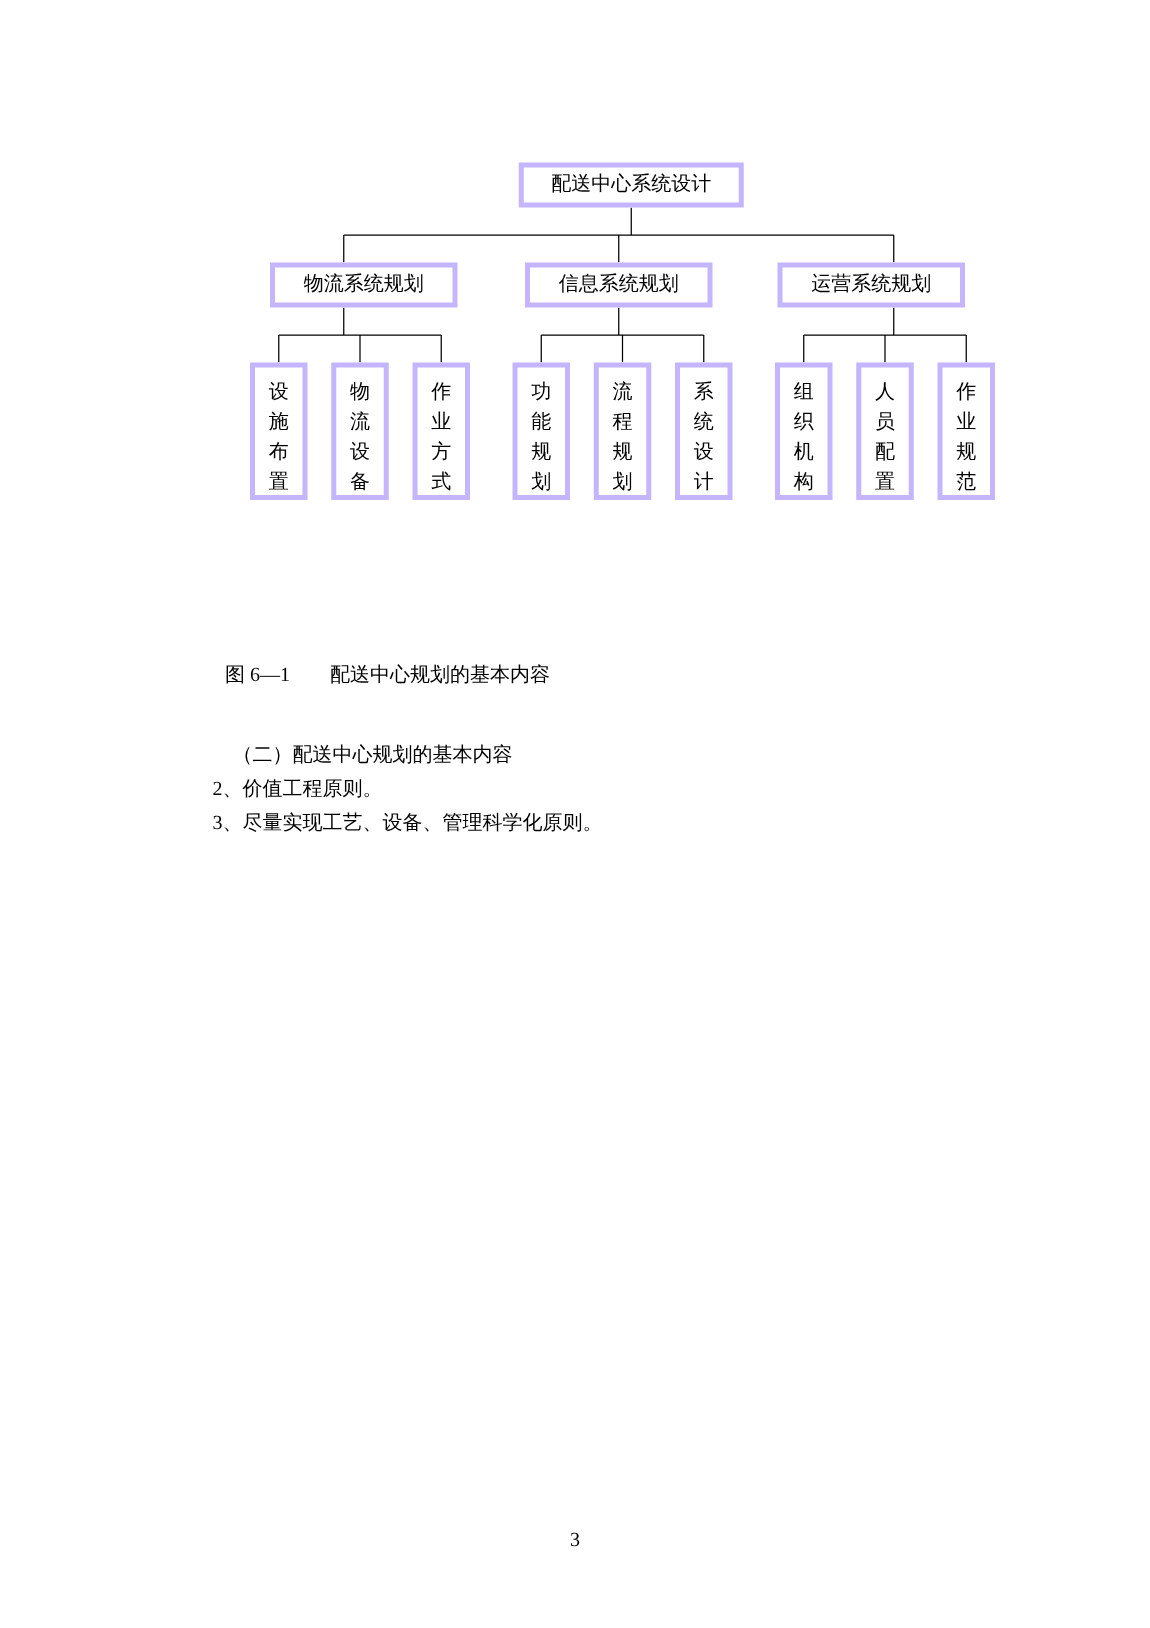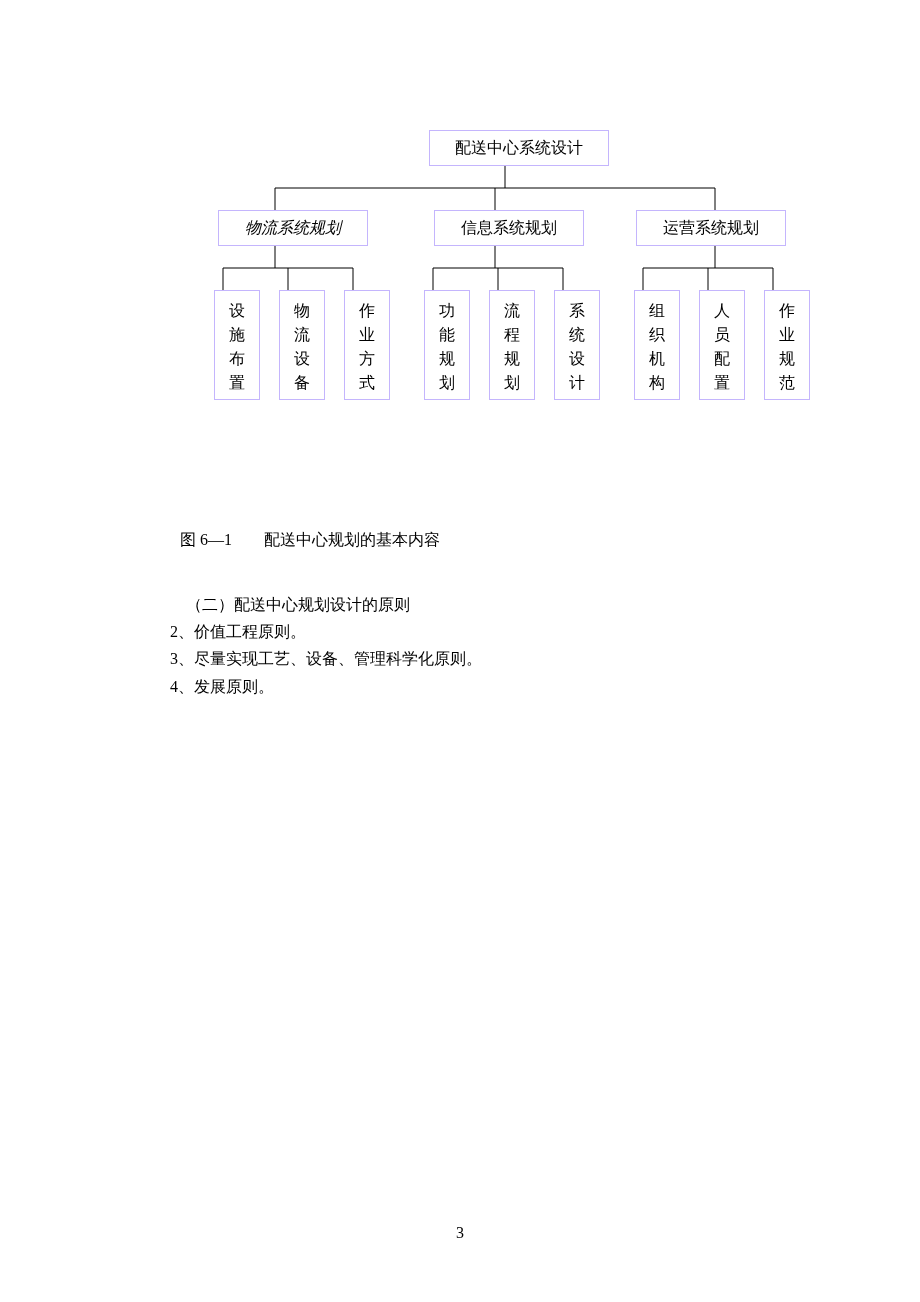--- a/index.html
+++ b/index.html
@@ -21,42 +21,41 @@
     }
     svg.tree-lines {
       position: absolute;
       left: 0;
       top: 0;
       width: 720px;
       height: 340px;
     }
     .node-box {
       position: absolute;
-      border: 1px solid #c4b5fd;
+      border: 4px solid #c4b5fd;
       background: #fff;
       display: flex;
       align-items: center;
       justify-content: center;
       font-size: 16px;
       line-height: 1.4;
       text-align: center;
-      margin-left: 14px;
     }
     .root {
       left: 215px;
       top: 0;
       width: 180px;
       height: 36px;
     }
     .mid {
       top: 80px;
       width: 150px;
       height: 36px;
     }
-    .mid1 { left: 4px; font-style: italic; }
+    .mid1 { left: 16px; }
     .mid2 { left: 220px; }
     .mid3 { left: 422px; }
     .leaf {
       top: 160px;
       width: 46px;
       height: 110px;
       flex-direction: column;
       justify-content: flex-start;
       padding-top: 8px;
       font-size: 16px;
@@ -184,19 +183,18 @@
       <span>作</span>
       <span>业</span>
       <span>规</span>
       <span>范</span>
     </div>
 </div>
 
 <div class="figure-caption">图 6—1　　配送中心规划的基本内容</div>
 
 <div class="text-section">
-  <p class="indent1">（二）配送中心规划设计的原则</p>
+  <p class="indent1">（二）配送中心规划的基本内容</p>
   <p>2、价值工程原则。</p>
   <p>3、尽量实现工艺、设备、管理科学化原则。</p>
-  <p>4、发展原则。</p>
 </div>
 
 <div class="page-number">3</div>
 
 </body></html>

